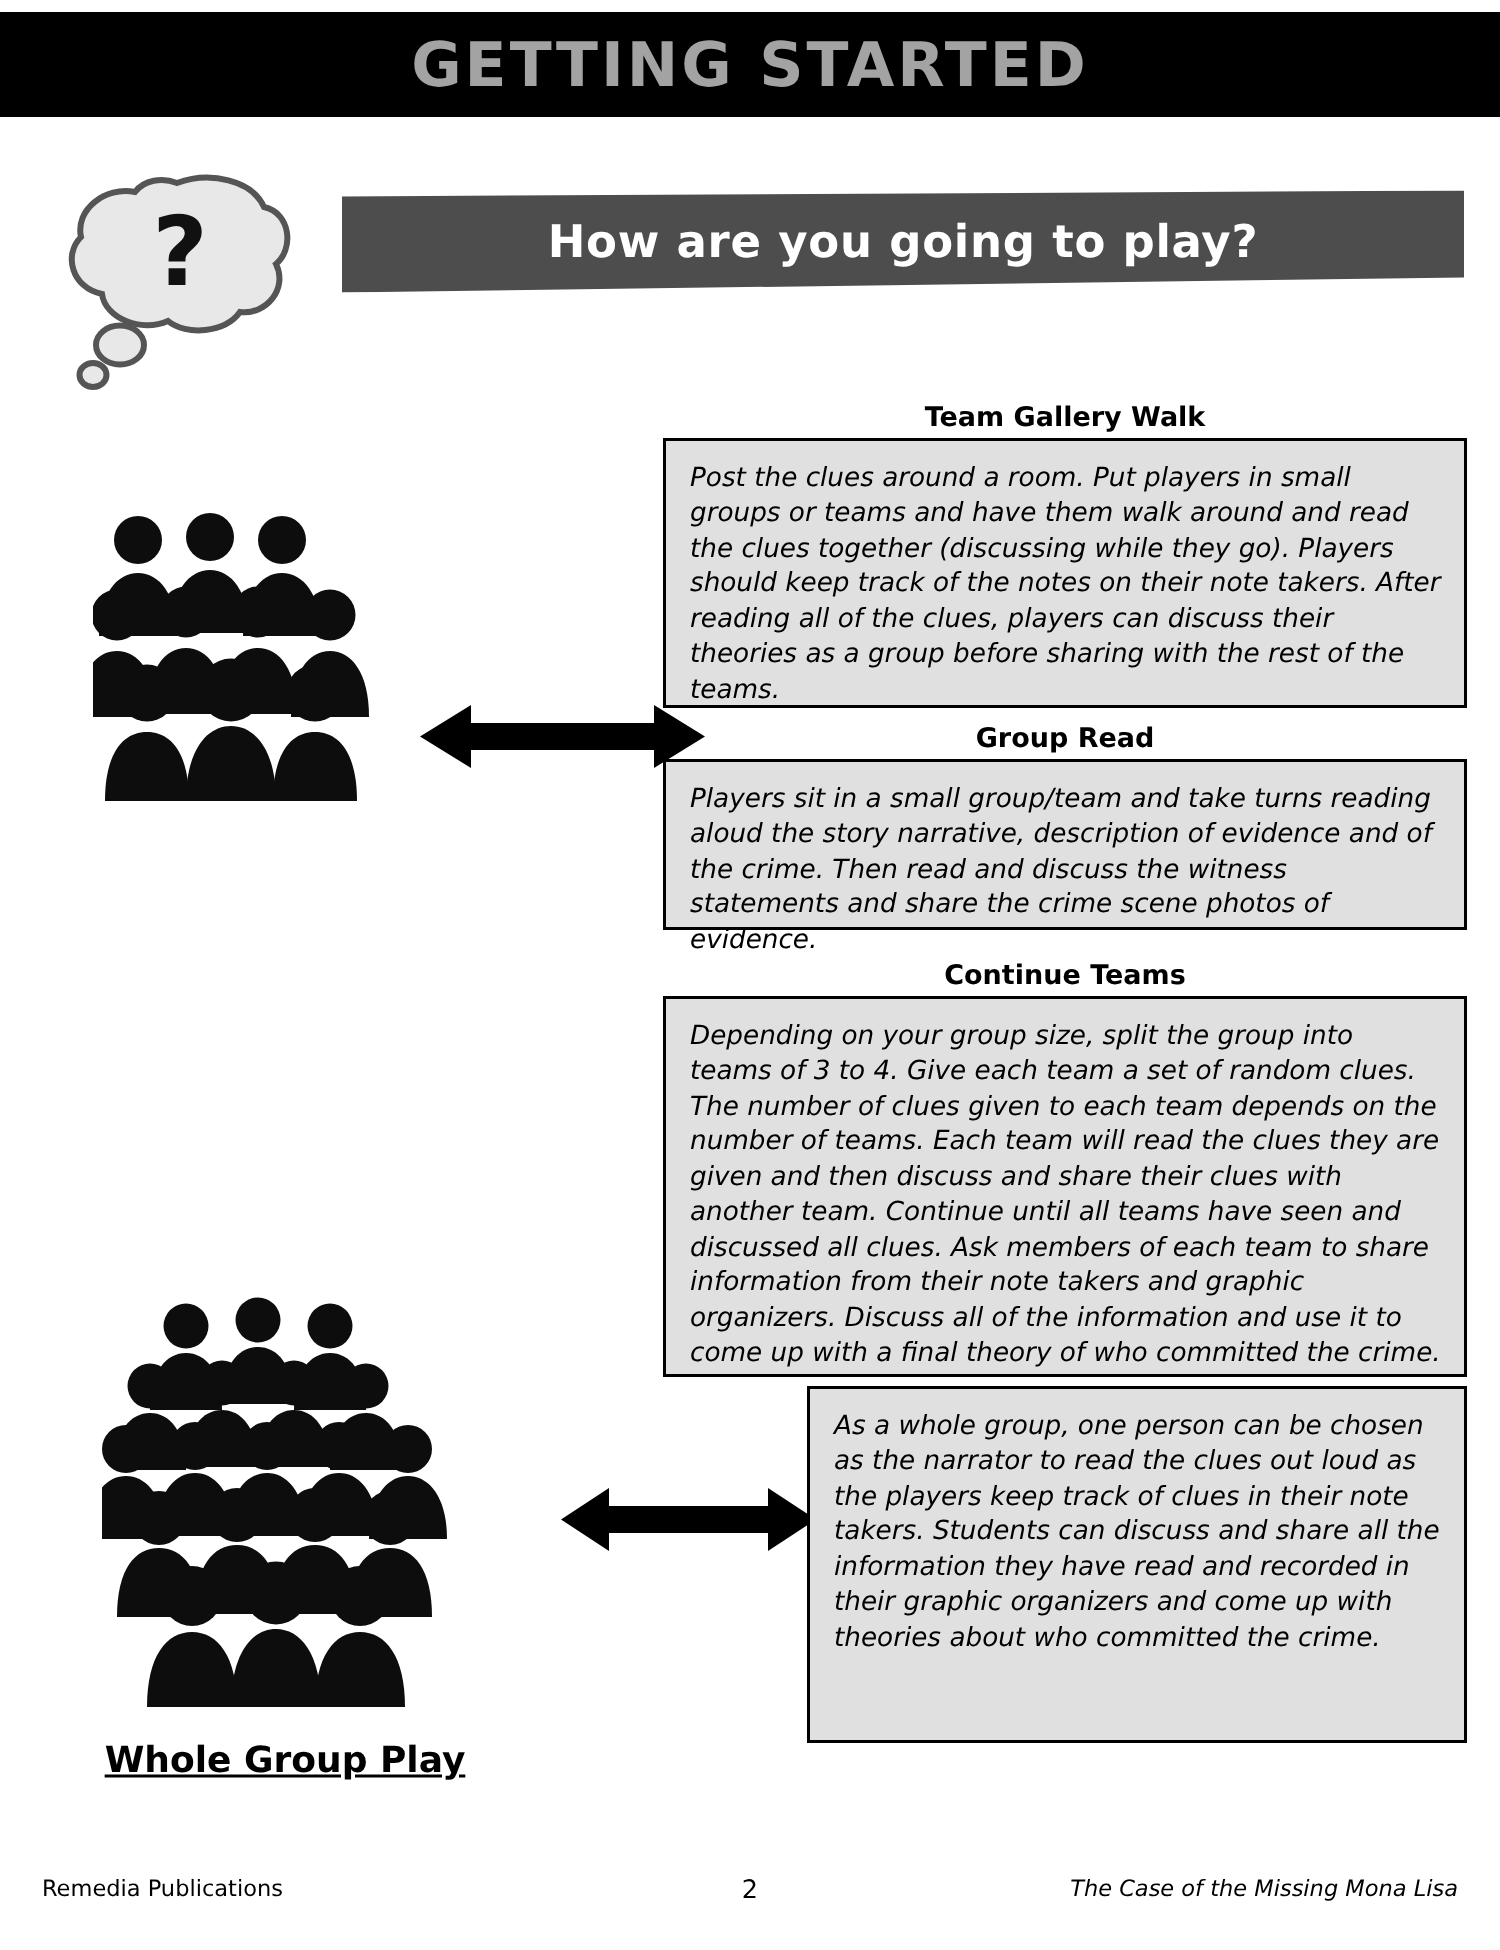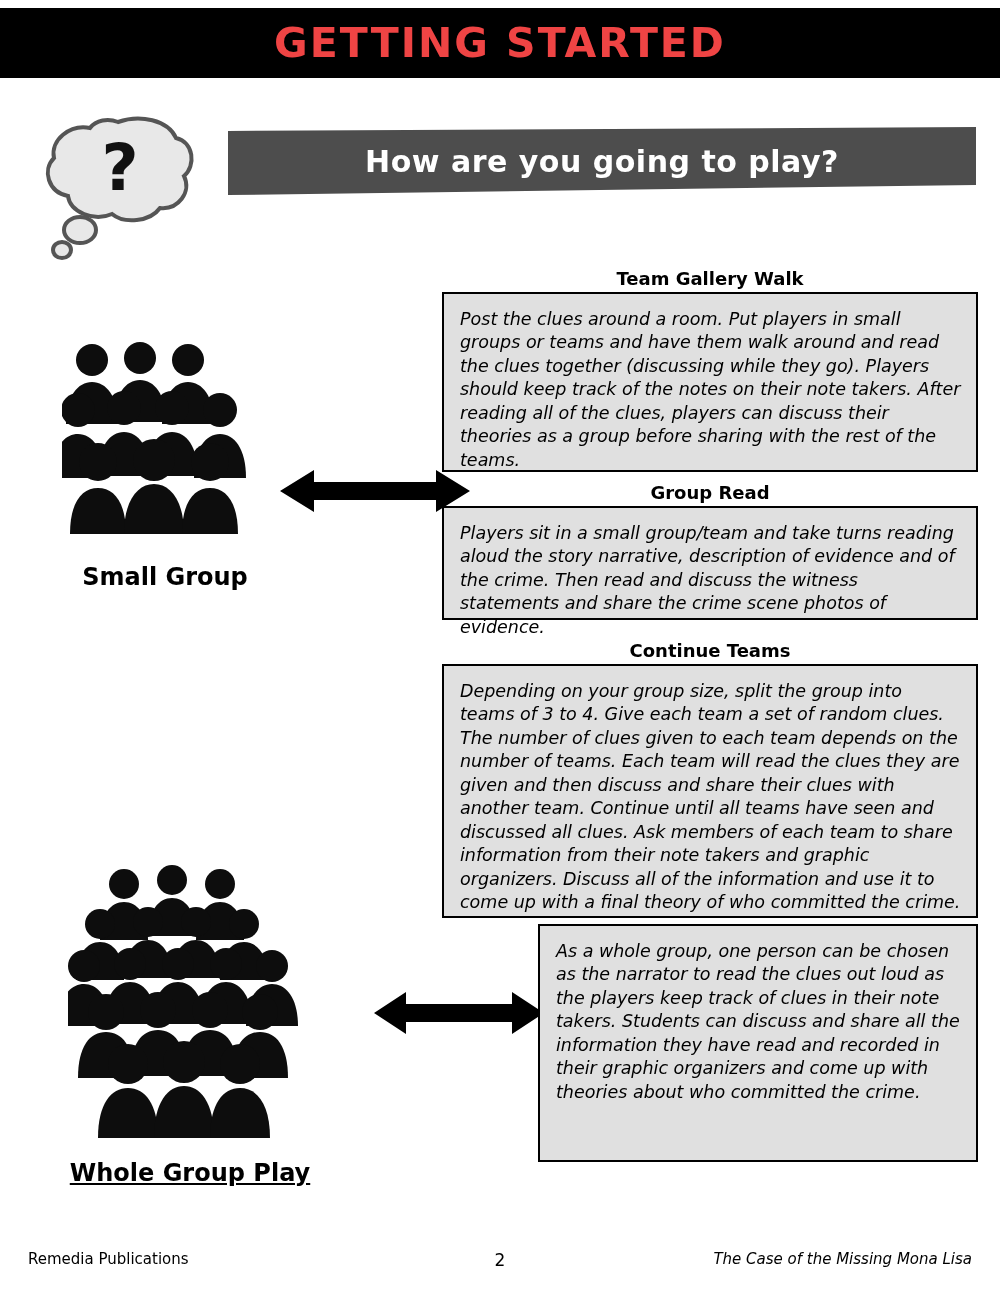--- a/index.html
+++ b/index.html
@@ -22,21 +22,21 @@
     left: 0;
     top: 8px;
     width: 1000px;
     height: 70px;
     background: #000000;
     display: flex;
     align-items: center;
     justify-content: center;
   }
   .header-title {
-    color: #ef4444;
+    color: #a3a3a3;
     font-size: 41px;
     font-weight: bold;
     letter-spacing: 2px;
     font-family: "DejaVu Sans", sans-serif;
   }
 
   
   .thought-bubble {
     position: absolute;
     left: 32px;
@@ -215,21 +215,20 @@
       <path d="M8 196 C8 164 20 150 36 150 C52 150 64 164 64 196 Z"></path>
       <circle cx="92" cy="122" r="21"></circle>
       <path d="M62 196 C62 162 76 146 92 146 C108 146 122 162 122 196 Z"></path>
       <circle cx="148" cy="124" r="19"></circle>
       <path d="M120 196 C120 164 132 150 148 150 C164 150 176 164 176 196 Z"></path>
     </g>
   </svg>
 </div>
 
 <div class="crowd-label label-small">
-  <div>Small Group</div>
 </div>
 
 <div class="crowd crowd-large">
   <svg width="230" height="280" viewBox="0 0 230 280" xmlns="http://www.w3.org/2000/svg">
     <g fill="#0d0d0d">
 
       <circle cx="56" cy="22" r="15"></circle>
       <path d="M32 78 C32 52 43 40 56 40 C69 40 80 52 80 78 Z"></path>
       <circle cx="104" cy="18" r="15"></circle>
       <path d="M80 74 C80 48 91 36 104 36 C117 36 128 48 128 74 Z"></path>

